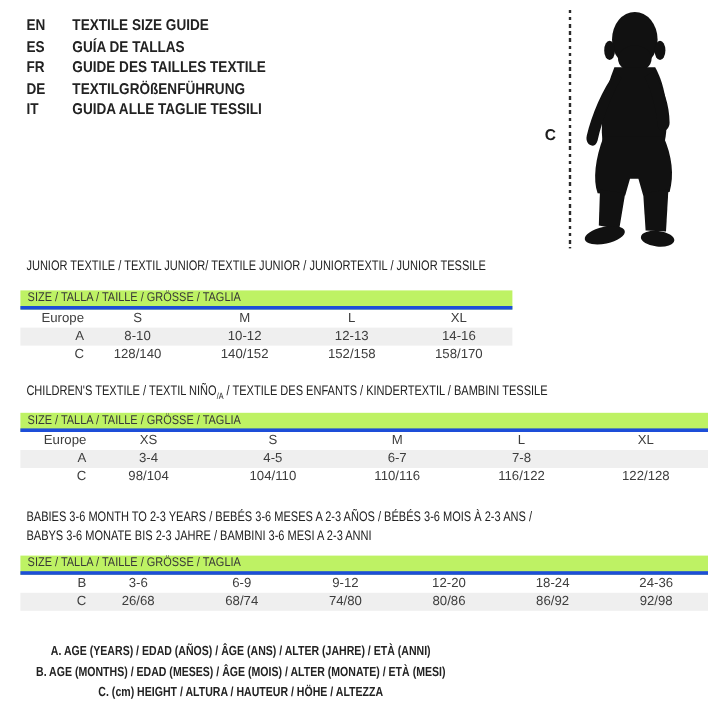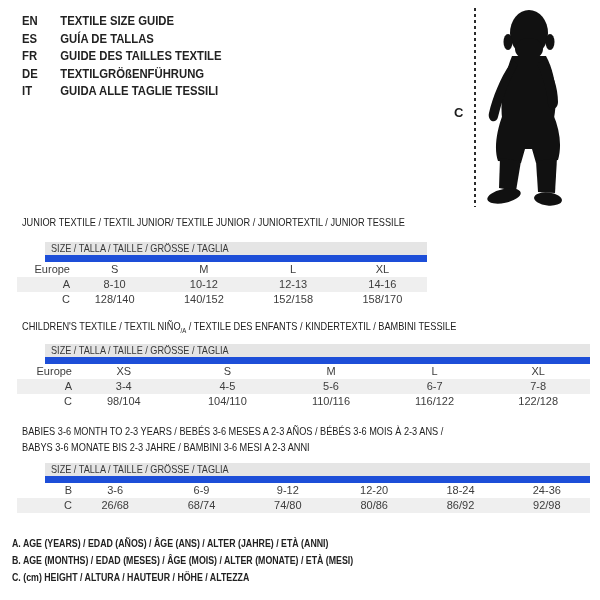--- a/index.html
+++ b/index.html
@@ -22,32 +22,32 @@
   .baby-svg { position:absolute; left:485px; top:8px; }
 
   
   .sec-title { position:absolute; left:22px; font-size:11.5px; font-weight:normal; color:#222; white-space:nowrap; }
   .sec-title .inner { transform:scaleX(0.8); transform-origin:0 50%; display:inline-block; white-space:nowrap; }
   .sec-title sub { font-size:7.5px; }
   .two-line { line-height:16px; }
 
   
   .size-table { position:absolute; left:17px; font-size:11px; color:#3d3d3d; }
-  .size-bar { height:13px; line-height:13px; background:#e5e5e5; border-bottom:7px solid #1d4ed8;
-    padding-left:6px; font-size:10.5px; color:#383838;margin-left:28px; }
+  .size-bar { height:13px; line-height:13px; background:#bef264; border-bottom:3px solid #1d4ed8;
+    padding-left:6px; font-size:10.5px; color:#383838; }
   .trow { display:grid; height:15px; line-height:15px; }
   .t4 .trow { grid-template-columns:53px repeat(4,1fr); }
   .t5 .trow { grid-template-columns:55px repeat(5,1fr); }
   .t6 .trow { grid-template-columns:55px repeat(6,1fr); }
   .trow.stripe { background:#efefef; }
   .rlabel { padding-left:6px; text-align:right; }
   .cell { text-align:center; }
 
   
-  .legend { position:absolute; left:12px; top:535px; }
+  .legend { position:absolute; left:30px; top:535px;text-align:center; }
   .legend-line { height:17.2px; line-height:17.2px; font-size:11px; font-weight:bold; color:#222;
     transform:scaleX(0.8); transform-origin:0 50%; white-space:nowrap; }
 </style>
 </head>
 <body>
 
 <div class="lang-list">
   <div class="lang-row">
     <span class="lang-code">EN</span>
     <span class="lang-label">TEXTILE SIZE GUIDE</span>
@@ -131,21 +131,20 @@
     <div class="cell">XS</div>
     <div class="cell">S</div>
     <div class="cell">M</div>
     <div class="cell">L</div>
     <div class="cell">XL</div>
   </div>
   <div class="trow stripe">
     <div class="rlabel">A</div>
     <div class="cell">3-4</div>
     <div class="cell">4-5</div>
-    <div class="cell">5-6</div>
     <div class="cell">6-7</div>
     <div class="cell">7-8</div>
   </div>
   <div class="trow">
     <div class="rlabel">C</div>
     <div class="cell">98/104</div>
     <div class="cell">104/110</div>
     <div class="cell">110/116</div>
     <div class="cell">116/122</div>
     <div class="cell">122/128</div>

